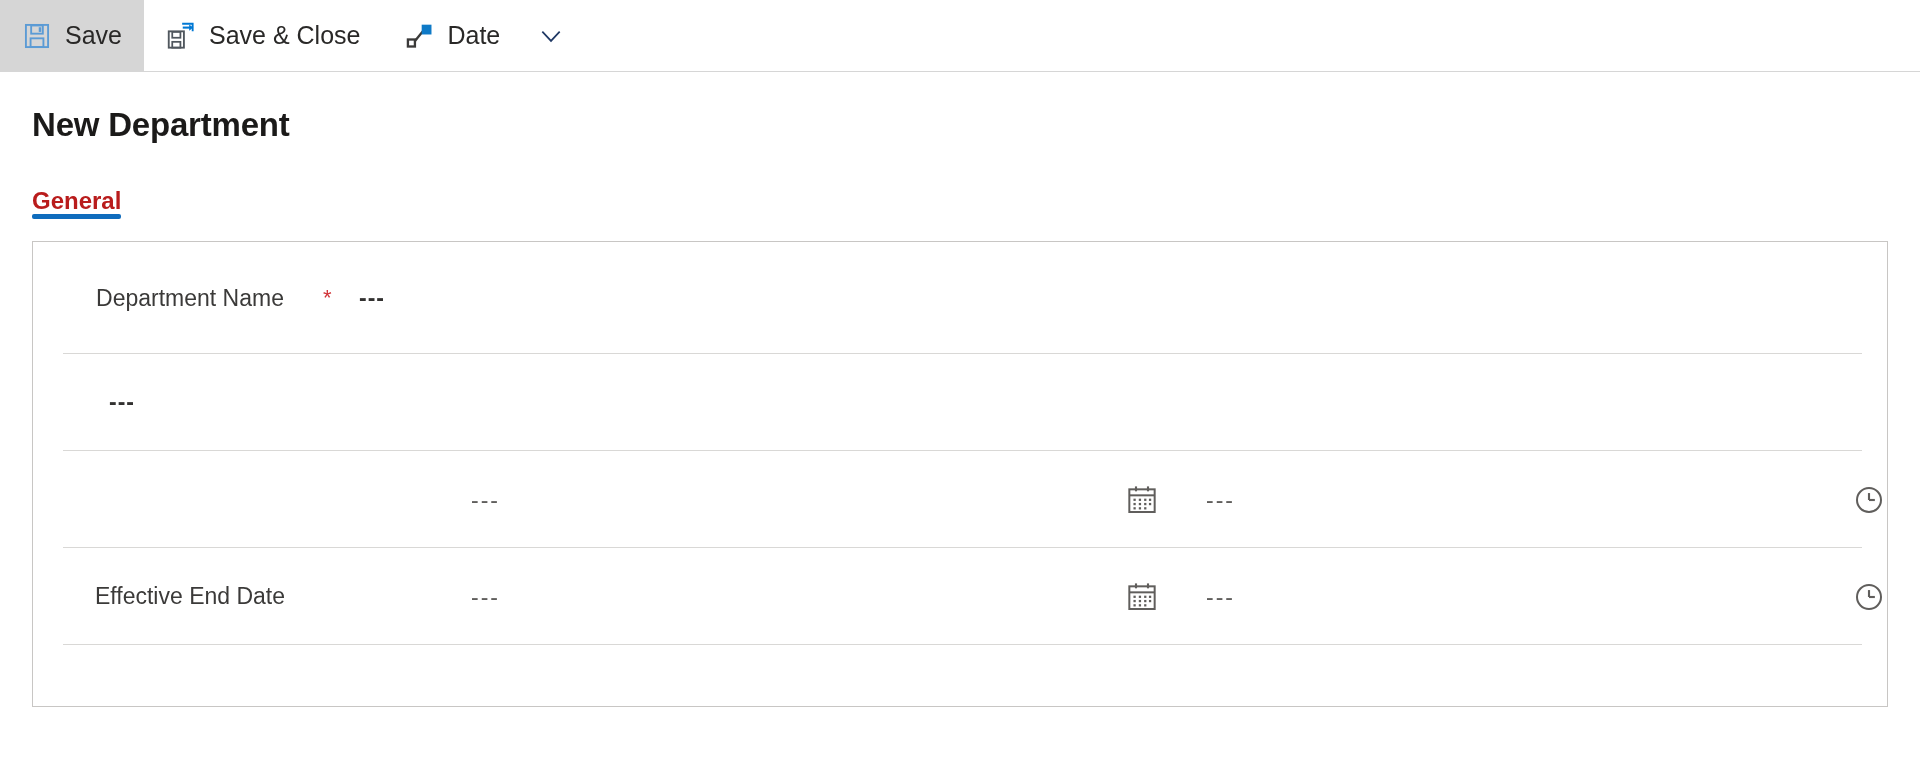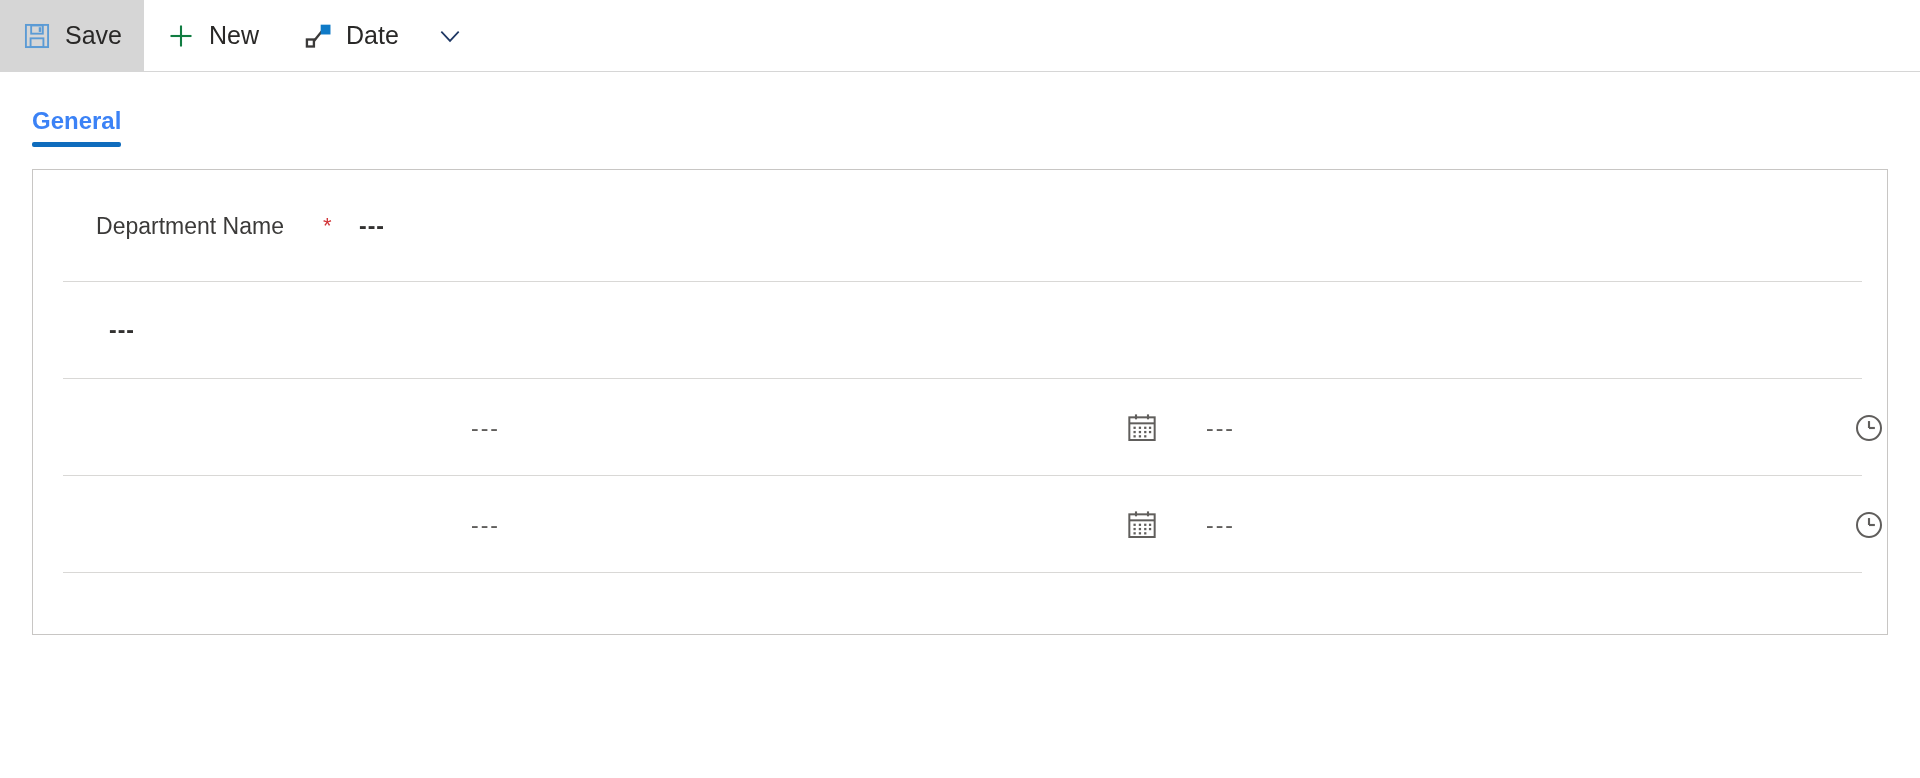--- a/index.html
+++ b/index.html
@@ -78,22 +78,22 @@
     margin: 27px 0 0 32px;
     display: flex;
     align-items: flex-end;
     gap: 34px;
     height: 48px;
   }
   .tab {
     position: relative;
     font-size: 24px;
     font-weight: bold;
-    color: #3b82f6;
-    padding-bottom: 12px;
+    color: #b91c1c;
+    padding-bottom: 4px;
     cursor: pointer;
   }
   .tab .tab-underline {
     position: absolute;
     left: 0;
     right: 0;
     bottom: 0;
     height: 5px;
     background: #0f6cbd;
     border-radius: 2px;
@@ -194,30 +194,34 @@
       <svg width="28" height="28" viewBox="0 0 24 24">
         <rect x="2.5" y="2.5" width="19" height="19" fill="none" stroke="#5b9bd5" stroke-width="1.6"></rect>
         <rect x="7" y="3" width="10" height="7" fill="none" stroke="#5b9bd5" stroke-width="1.6"></rect>
         <rect x="13.5" y="4.5" width="2.2" height="4" fill="#5b9bd5"></rect>
         <rect x="6.5" y="14" width="11" height="7.5" fill="none" stroke="#5b9bd5" stroke-width="1.6"></rect>
       </svg>
     </span>
     <span class="cmd-label">Save</span>
   </button>
 
-
   <button class="cmd-btn">
     <span class="cmd-icon">
       <svg width="28" height="28" viewBox="0 0 24 24">
-        <line x1="12" y1="3" x2="12" y2="21" stroke="#107c41" stroke-width="1.8"></line>
-        <line x1="3" y1="12" x2="21" y2="12" stroke="#107c41" stroke-width="1.8"></line>
+        <rect x="1.5" y="8" width="13" height="14" fill="none" stroke="#50575e" stroke-width="1.6"></rect>
+        <rect x="4.5" y="8.5" width="7" height="5" fill="none" stroke="#50575e" stroke-width="1.5"></rect>
+        <rect x="4.5" y="17" width="7" height="5" fill="none" stroke="#50575e" stroke-width="1.5"></rect>
+        <polyline points="13,1.5 22,1.5 22,8" fill="none" stroke="#0078d4" stroke-width="1.6"></polyline>
+        <line x1="13.5" y1="4.8" x2="20.5" y2="4.8" stroke="#0078d4" stroke-width="1.8"></line>
+        <polygon points="19,2.2 22.5,4.8 19,7.4" fill="#0078d4"></polygon>
       </svg>
     </span>
-    <span class="cmd-label">New</span>
+    <span class="cmd-label">Save &amp; Close</span>
   </button>
+
 
   <button class="cmd-btn">
     <span class="cmd-icon">
       <svg width="28" height="28" viewBox="0 0 24 24">
         <line x1="7.5" y1="17.5" x2="16" y2="7" stroke="#3b3a39" stroke-width="2"></line>
         <rect x="2.5" y="15" width="6" height="6" fill="#ffffff" stroke="#3b3a39" stroke-width="2"></rect>
         <rect x="15" y="3" width="7" height="7" fill="#0f7ac7" stroke="#0f7ac7" stroke-width="1.4"></rect>
       </svg>
     </span>
     <span class="cmd-label">Date</span>
@@ -226,20 +230,21 @@
   <button class="chevron-btn">
     <svg width="26" height="26" viewBox="0 0 24 24">
       <polyline points="4,8 12,16.5 20,8" fill="none" stroke="#1f3864" stroke-width="1.6"></polyline>
     </svg>
   </button>
 
 </div>
 
 <div class="page">
 
+  <div class="page-title">New Department</div>
 
   <div class="tabstrip">
     <div class="tab">
       <span>General</span>
       <span class="tab-underline"></span>
     </div>
   </div>
 
   <div class="form-card">
 
@@ -288,20 +293,21 @@
           <circle cx="12" cy="12" r="9" fill="none" stroke="#605e5c" stroke-width="1.5"></circle>
           <line x1="12" y1="12" x2="12" y2="6.8" stroke="#605e5c" stroke-width="1.6"></line>
           <line x1="12" y1="12" x2="16.4" y2="12" stroke="#605e5c" stroke-width="1.6"></line>
         </svg>
       </span>
 
       <span class="row-divider"></span>
     </div>
 
     <div class="form-row">
+      <span class="field-label">Effective End Date</span>
       <span class="field-value date-val date-primary">---</span>
 
       <span class="cal-icon-wrap">
         <svg width="32" height="32" viewBox="0 0 24 24">
           <rect x="2.5" y="4" width="19" height="17" fill="none" stroke="#605e5c" stroke-width="1.5"></rect>
           <line x1="2.5" y1="8.5" x2="21.5" y2="8.5" stroke="#605e5c" stroke-width="1.5"></line>
           <line x1="7.5" y1="1.8" x2="7.5" y2="5.5" stroke="#605e5c" stroke-width="1.6"></line>
           <line x1="16.5" y1="1.8" x2="16.5" y2="5.5" stroke="#605e5c" stroke-width="1.6"></line>
           <g fill="#605e5c">
             <rect x="5.6" y="11" width="1.7" height="1.7"></rect>

